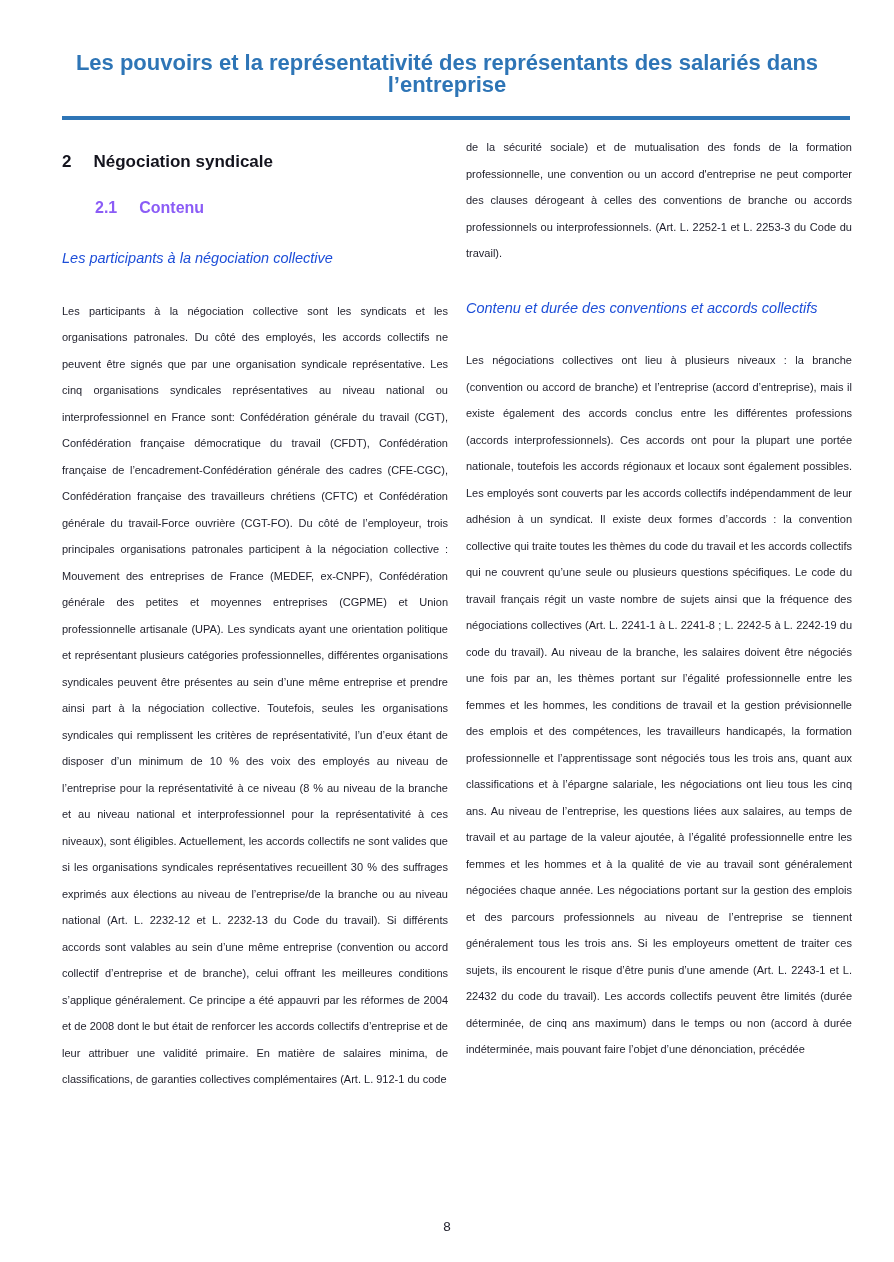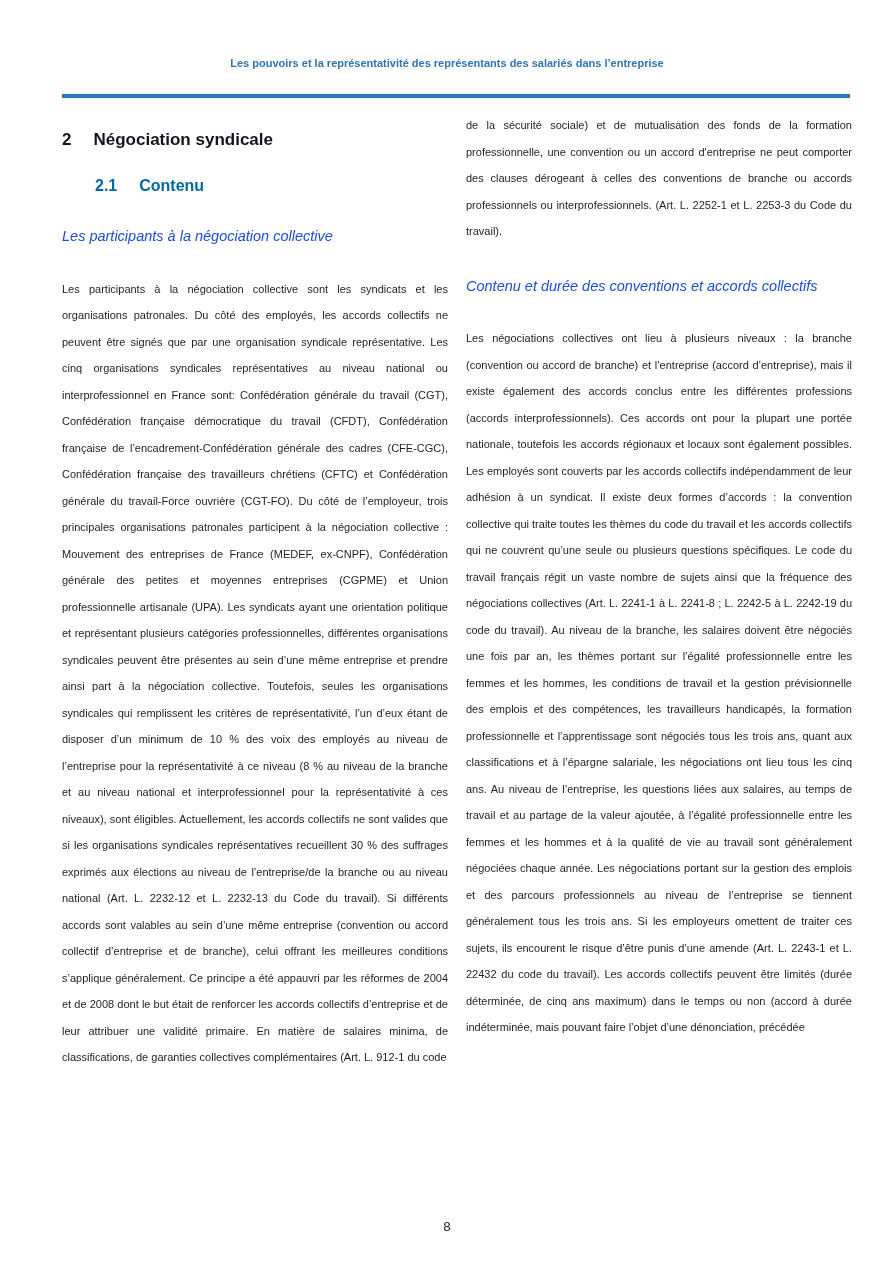--- a/index.html
+++ b/index.html
@@ -10,21 +10,21 @@
     background: #ffffff;
     overflow: hidden;
     font-family: "Liberation Sans", sans-serif;
     color: #1e1e2a;
   }
   .doc-header { padding-top: 52px; }
   .doc-title {
     text-align: center;
     color: #2e75b6;
     font-weight: bold;
-    font-size: 11px;
+    font-size: 22px;
     line-height: 22px;
     padding: 0 70px;
   }
   .header-rule {
     height: 4px;
     background: #2e75b6;
     margin: 20px 44px 0 62px;
   }
   .columns {
     display: flex;
@@ -38,21 +38,21 @@
     font-size: 17px;
     font-weight: bold;
     color: #14141e;
     margin: 20px 0 0 0;
   }
   .h2 {
     display: flex;
     gap: 22px;
     font-size: 16px;
     font-weight: bold;
-    color: #0369a1;
+    color: #8b5cf6;
     margin: 27px 0 0 33px;
   }
   .italic-head {
     font-style: italic;
     font-size: 14.5px;
     line-height: 26.5px;
     margin-top: 28px;
     color: #1d4ed8;
   }
   p.body {

